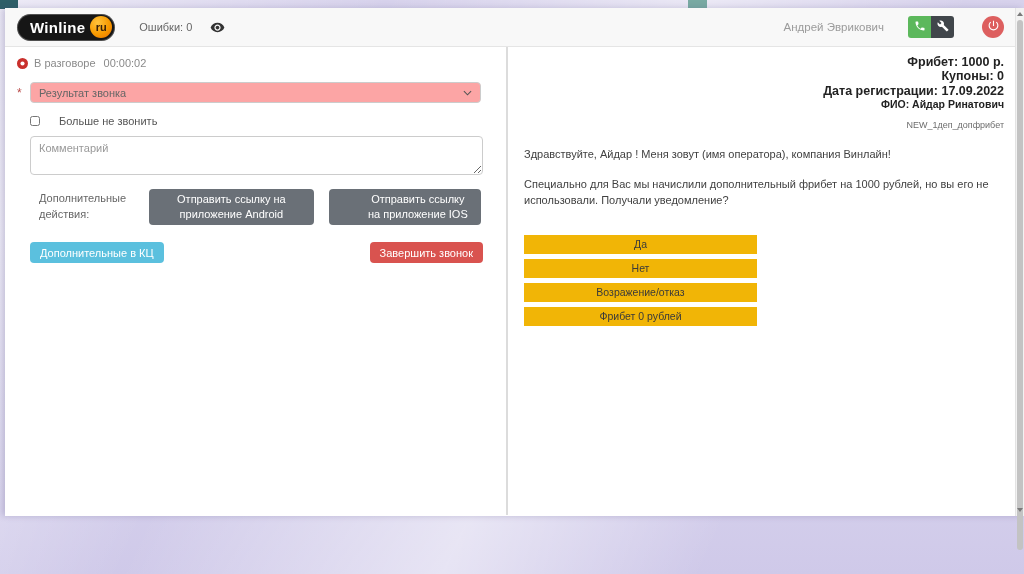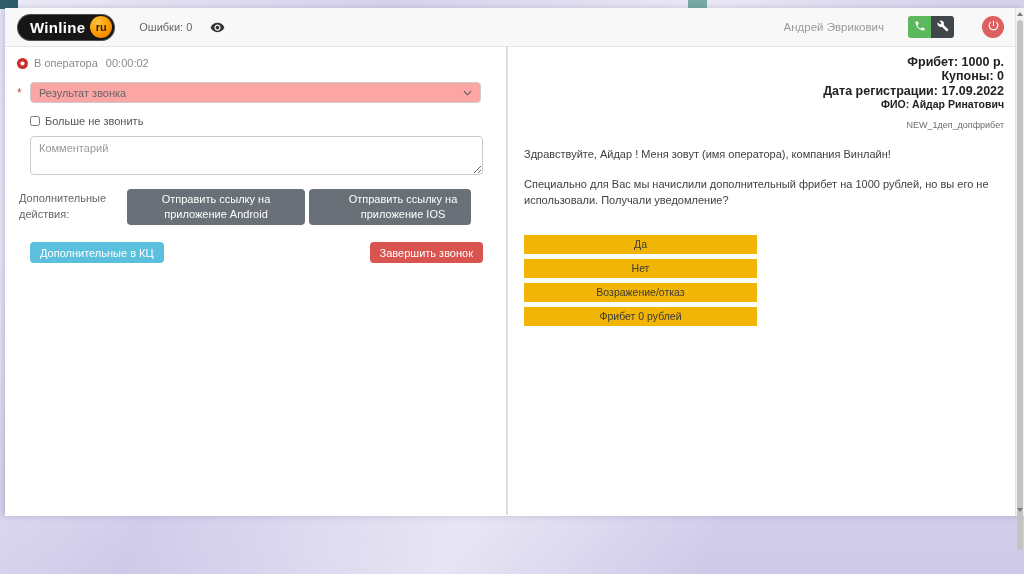--- a/index.html
+++ b/index.html
@@ -57,29 +57,29 @@
   
   .status-row { display:flex; align-items:center; gap:6px; font-size:11px; color:#8a8a8a; }
   .status-row .timer { margin-left:2px; }
   .select-row { margin-top:13px; display:flex; align-items:center; gap:6px; }
   .req-star { color:#b94a48; font-size:12px; width:7px; }
   .fake-select {
     flex:1; height:21px; border:1px solid #ccc; border-radius:4px; background:#fca5a5;
     display:flex; align-items:center; justify-content:space-between;
     padding:0 8px; font-size:11px; color:#666; cursor:pointer;
   }
-  .check-row { margin-top:12px; margin-left:13px; display:flex; align-items:center; gap:5px; font-size:11px; color:#555; cursor:pointer; }
+  .check-row { margin-top:12px; margin-left:13px; display:flex; align-items:center; gap:19px; font-size:11px; color:#555; cursor:pointer; }
   .check-row input { width:10px; height:10px; margin:0; }
   .comment-box {
     margin-top:9px; margin-left:13px; width:453px; height:39px;
     border:1px solid #ccc; border-radius:4px; padding:5px 8px;
     font-family:"Liberation Sans", sans-serif; font-size:11px; color:#333; resize:both;
   }
   .comment-box::placeholder { color:#999; }
-  .actions-row { margin-top:10px; margin-left:2px; display:flex; align-items:flex-start; }
+  .actions-row { margin-top:10px; margin-left:22px; display:flex; align-items:flex-start;gap:11px; }
   .actions-label { width:108px; font-size:11px; color:#666; line-height:1.45; padding-top:2px; }
   .gray-btn {
     background:#6a7077; color:#fff; border:none; border-radius:4px;
     font-family:"Liberation Sans", sans-serif; font-size:11px; line-height:1.4;
     height:36px; padding:2px 10px; cursor:pointer;
   }
   .gray-btn.android { width:178px; margin-right:4px; }
   .gray-btn.ios { width:162px;padding-left:36px; }
   .final-row { margin-top:17px; margin-left:13px; display:flex; justify-content:space-between; width:453px; }
   .pill-btn {
@@ -158,21 +158,21 @@
   <main class="main">
 
     <section class="left-panel">
       <div class="status-row">
         <span style="display:flex">
             <svg viewBox="0 0 16 16" width="11" height="11">
               <circle cx="8" cy="8" r="8" fill="#c9302c"></circle>
               <circle cx="8" cy="8" r="3" fill="#fff"></circle>
             </svg>
           </span>
-        <span>В оператора</span>
+        <span>В разговоре</span>
         <span class="timer">00:00:02</span>
       </div>
 
       <div class="select-row">
         <span class="req-star">*</span>
         <div class="fake-select">
           <span>Результат звонка</span>
           <span style="display:flex">
               <svg viewBox="0 0 10 6" width="9" height="6">
                 <path d="M1 1l4 4 4-4" stroke="#555" fill="none" stroke-width="1.2"></path>

